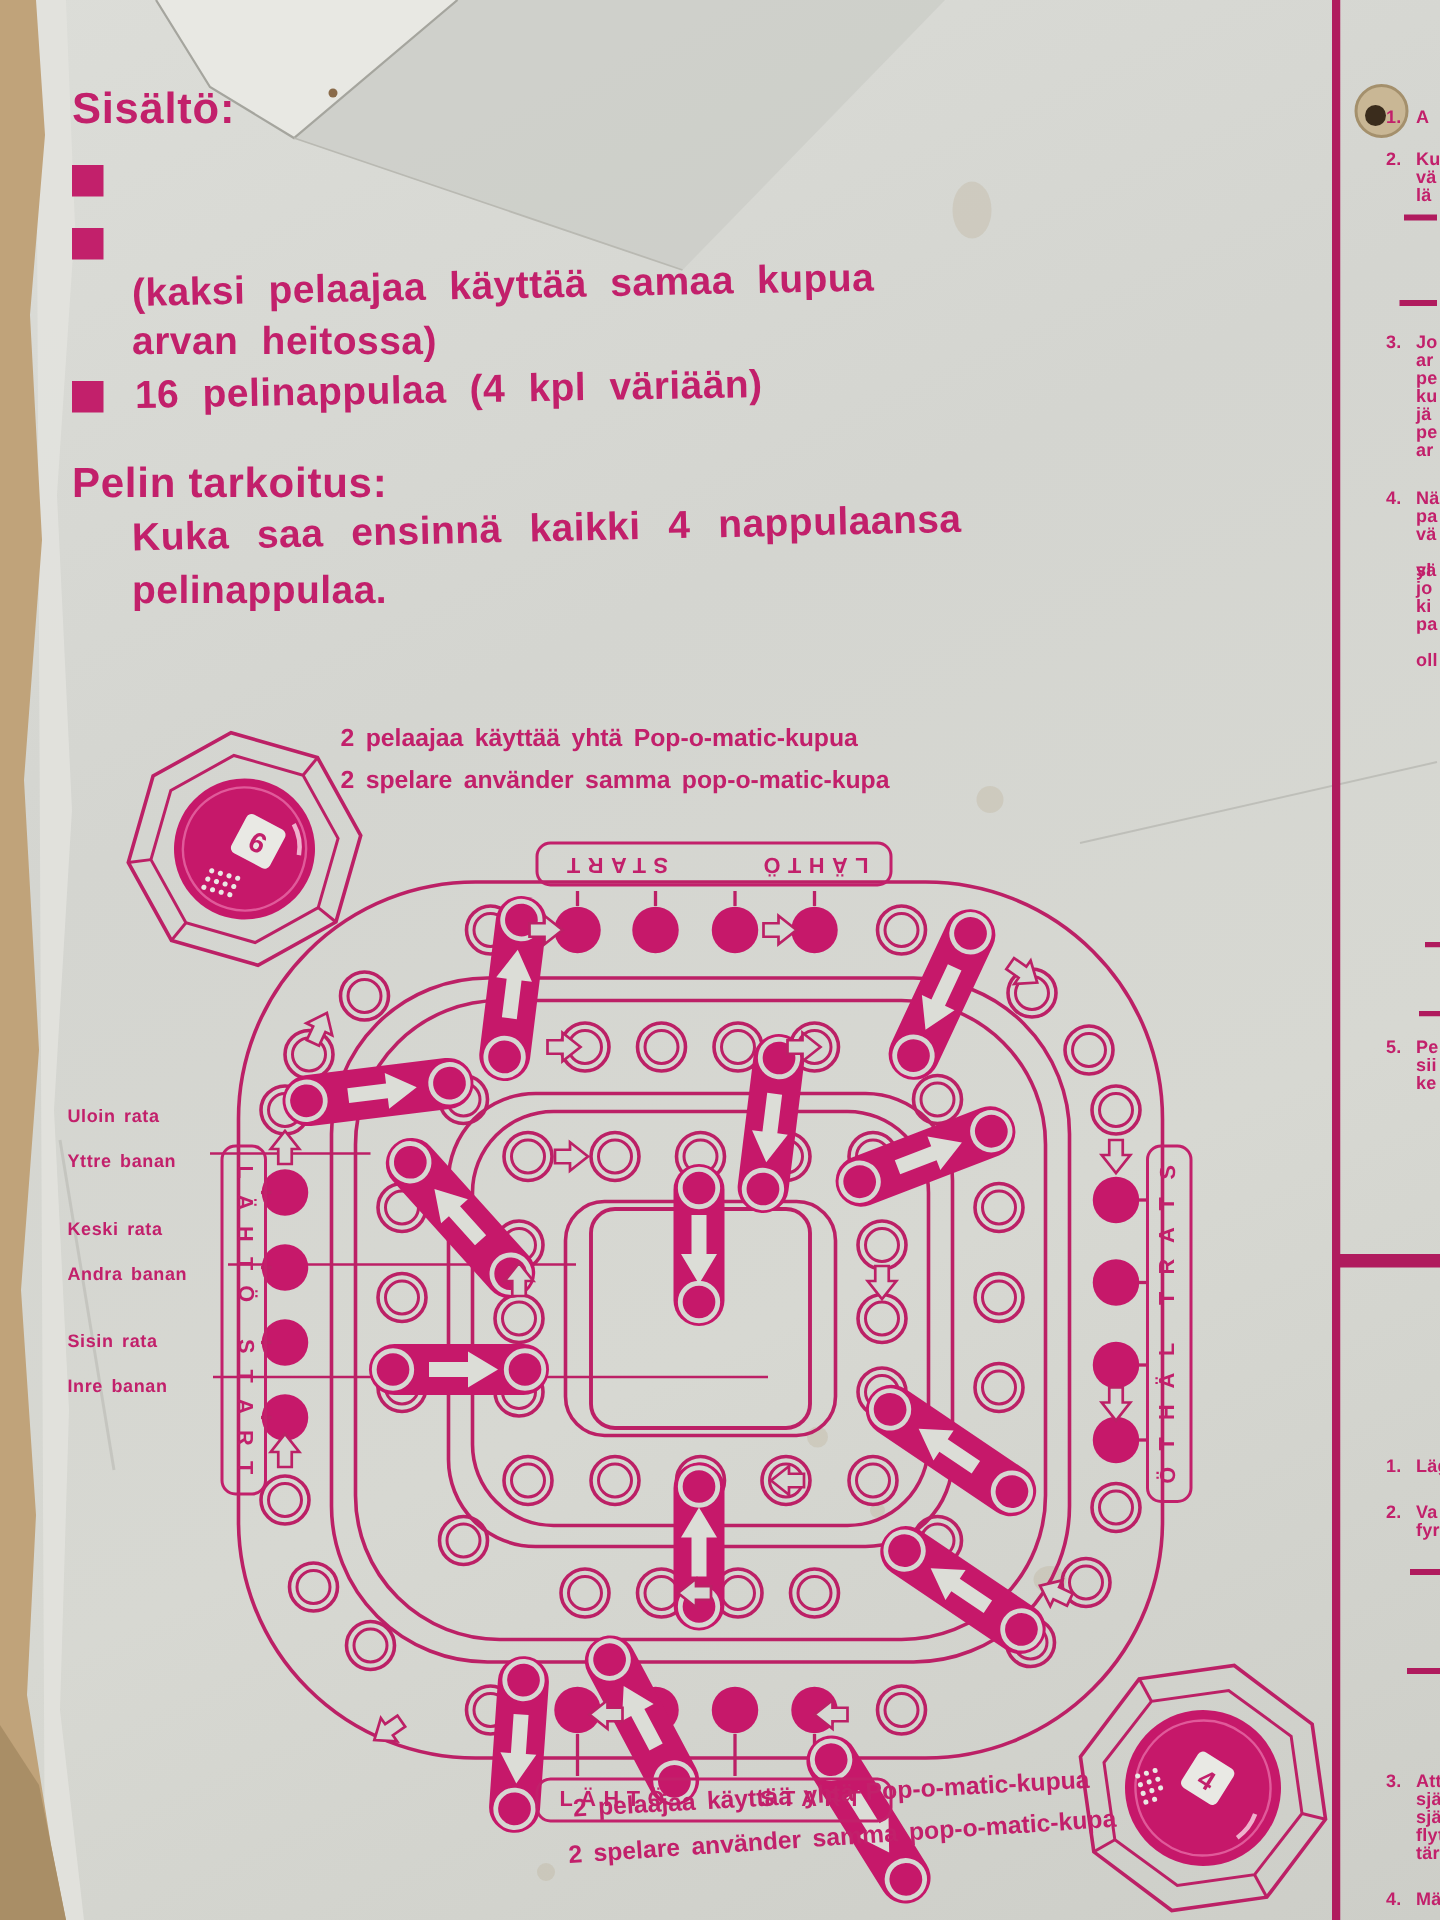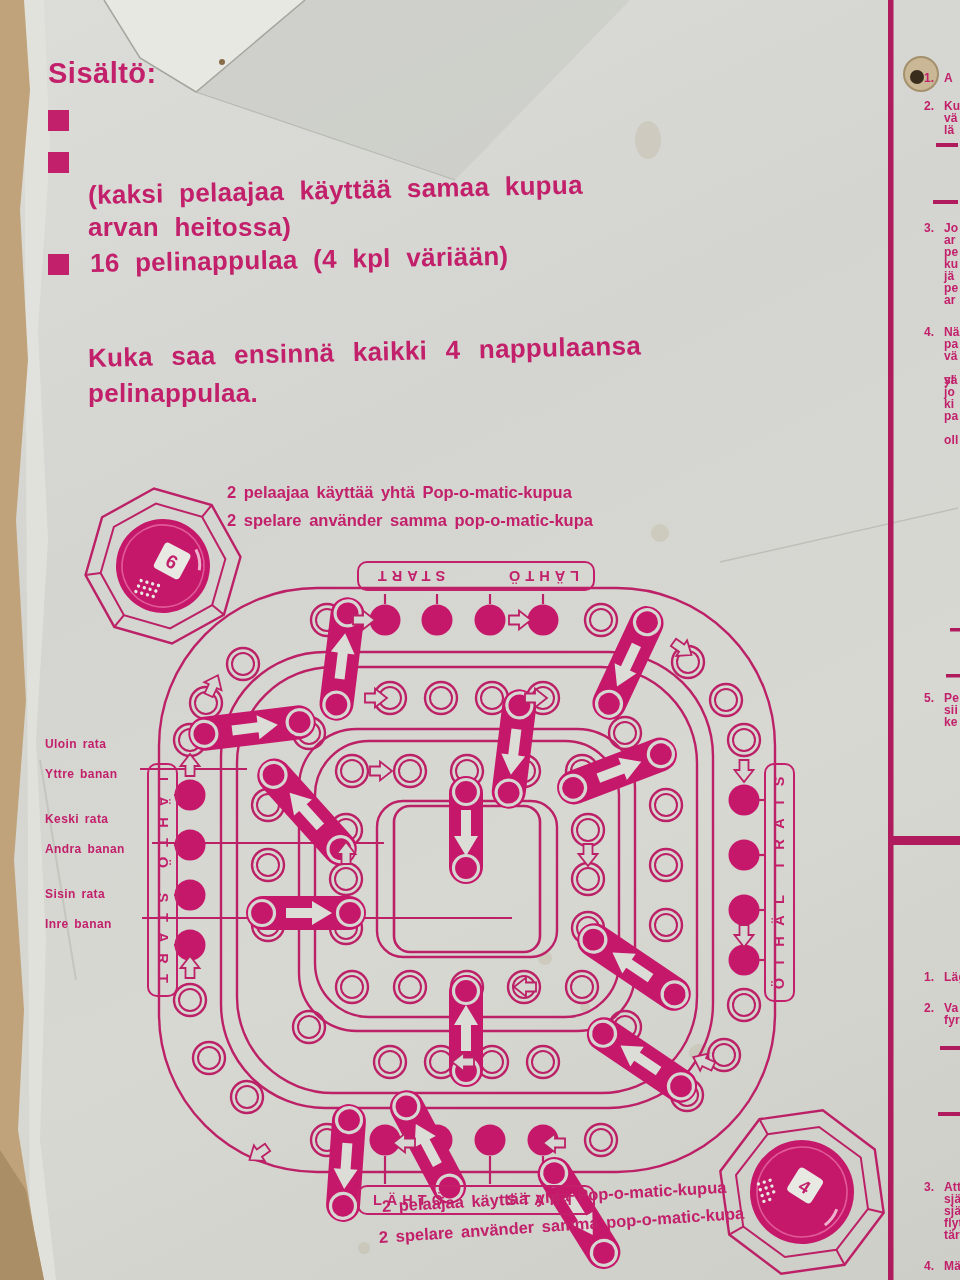--- a/index.html
+++ b/index.html
@@ -367,20 +367,21 @@
 
 <div class="bullet" style="left:48px;top:110px;"></div>
 
 <div class="bullet" style="left:48px;top:152px;"></div>
 <div class="txt li" style="left:88px;top:180px;transform:rotate(-1.2deg);transform-origin:left;">(kaksi pelaajaa käyttää samaa kupua</div>
 <div class="txt li" style="left:88px;top:212px;">arvan heitossa)</div>
 
 <div class="bullet" style="left:48px;top:254px;"></div>
 <div class="txt li" style="left:90px;top:248px;transform:rotate(-1deg);transform-origin:left;">16 pelinappulaa (4 kpl väriään)</div>
 
+<div class="txt h1" style="left:48px;top:306px;font-size:28px;">Pelin tarkoitus:</div>
 <div class="txt li" style="left:88px;top:343px;word-spacing:11px;transform:rotate(-1.3deg);transform-origin:left;">Kuka saa ensinnä kaikki 4 nappulaansa</div>
 <div class="txt li" style="left:88px;top:378px;">pelinappulaa.</div>
 
 <div class="txt cap" style="left:227px;top:483px;">2 pelaajaa käyttää yhtä Pop-o-matic-kupua</div>
 <div class="txt cap" style="left:227px;top:511px;">2 spelare använder samma pop-o-matic-kupa</div>
 
 <div class="txt tlabel" style="left:45px;top:737px;">Uloin rata</div>
 <div class="txt tlabel" style="left:45px;top:767px;">Yttre banan</div>
 <div class="txt tlabel" style="left:45px;top:812px;">Keski rata</div>
 <div class="txt tlabel" style="left:45px;top:842px;">Andra banan</div>

